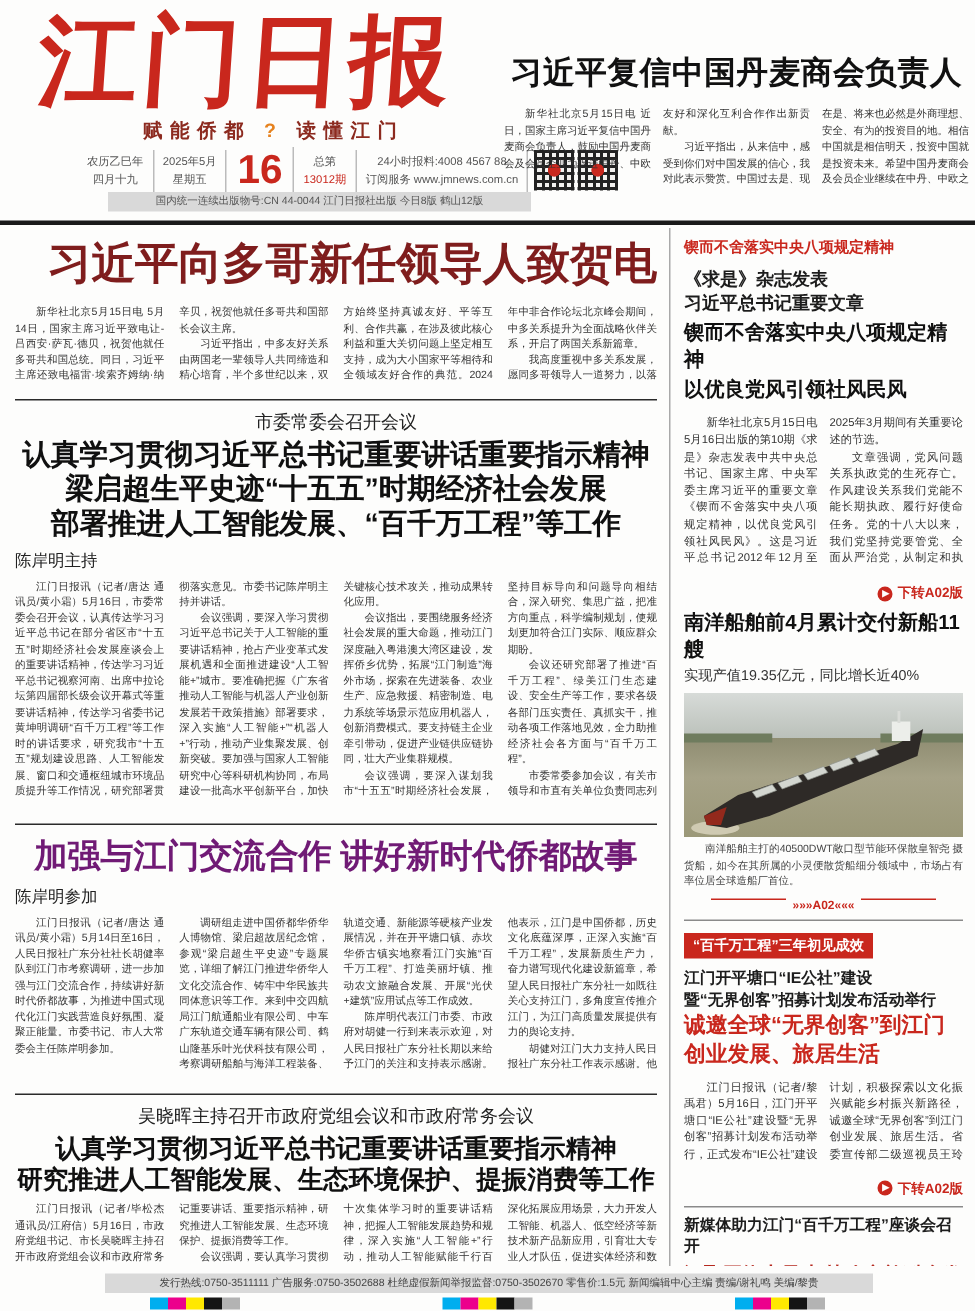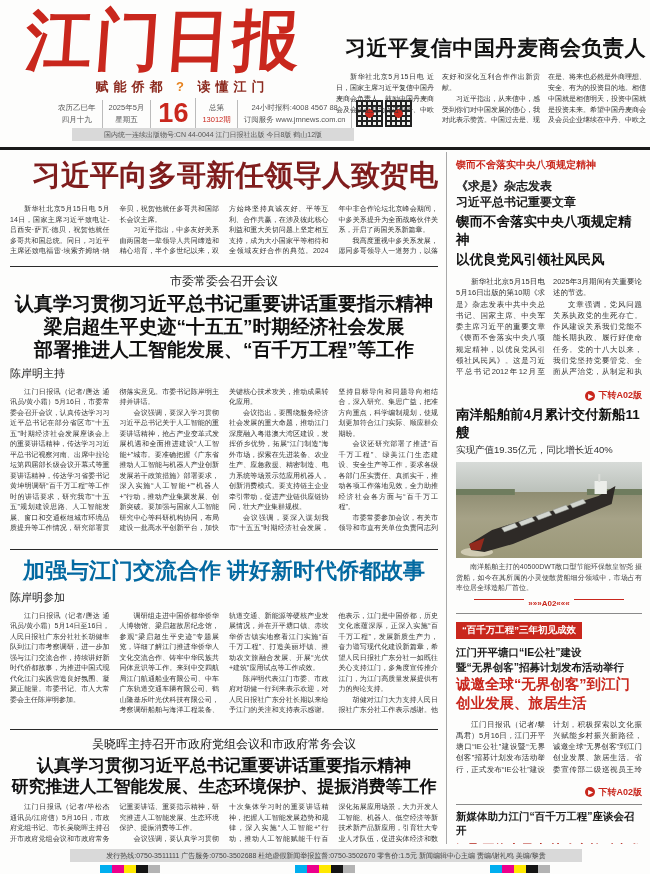--- a/index.html
+++ b/index.html
@@ -18,21 +18,21 @@
   .day-num{font-size:27px;color:#c9271d;font-weight:bold;padding:0 7px;border-right:1px solid #bbb;}
   .issue-num{color:#c9271d;}
   .qr-wrap{display:flex;gap:2px;margin-left:4px;}
   .qr{width:27px;height:27px;
       background:radial-gradient(circle at 50% 50%, #c9271d 0 4px, rgba(0,0,0,0) 4.5px),
       repeating-linear-gradient(0deg,#222 0 2px,rgba(0,0,0,0) 2px 5px),
       repeating-linear-gradient(90deg,#222 0 2px,#f2f1ef 2px 5px);}
   .pubbar{position:absolute;left:72px;top:128px;width:282px;height:13px;background:#d9d9d9;
           text-align:center;font-size:7px;line-height:13px;color:#555;white-space:nowrap;}
   .denmark{position:absolute;left:336px;top:34px;width:310px;}
-  .denmark .hl{font-size:21px;font-weight:900;color:#111;margin:0 0 10px;text-align:right;
+  .denmark .hl{font-size:21px;font-weight:900;color:#111;margin:0 0 10px;text-align:center;
                letter-spacing:0.5px;white-space:nowrap;}
   .body-cols-3{column-count:3;column-gap:8px;font-size:7px;line-height:1.55;text-align:justify;
                color:#333;height:60px;overflow:hidden;}
   p{margin:0;text-indent:2em;}
   .rule-thick{position:absolute;left:0;top:147px;width:650px;height:3px;background:#1a1a1a;}
   
   .main{position:absolute;left:0;top:152px;width:650px;height:692px;display:flex;overflow:hidden;}
   .col-left{width:446px;padding:0 8px 0 10px;box-sizing:border-box;}
   .v-divider{width:1px;background:#a9a9a9;}
   .col-right{flex:1;padding:2px 8px 0 9px;box-sizing:border-box;}
@@ -41,21 +41,21 @@
   .body-cols-2{column-count:2;column-gap:8px;font-size:7.5px;line-height:1.5;text-align:justify;
                color:#333;overflow:hidden;}
   hr.left-rule{border:none;border-top:1px solid #2a2a2a;margin:6px 0;}
   hr.right-rule{border:none;border-top:1px solid #8a8a8a;margin:5px 0;}
   .kicker{text-align:center;font-size:12px;color:#222;margin:2px 0 2px;}
   .togo-hl{font-size:29px;font-weight:900;text-align:right;margin:4px 0 8px;color:#7f1d1d;}
   .togo-body{height:56px;}
   .cw-hl{text-align:center;font-size:19px;font-weight:900;line-height:1.22;color:#101010;}
   .byline{text-align:left;font-size:11px;margin:4px 0 6px;color:#222;}
   .cw-body{height:156px;}
-  .rm-hl{text-align:center;font-size:22px;font-weight:900;color:#0369a1;margin-top:2px;}
+  .rm-hl{text-align:center;font-size:22px;font-weight:900;color:#701a75;margin-top:2px;}
   .rm-body{height:112px;}
   .wu-hl{text-align:center;font-size:17px;font-weight:900;line-height:1.25;color:#101010;}
   .wu-body{height:56px;margin-top:5px;}
   
   .q-kicker{color:#c9271d;font-weight:bold;font-size:10px;margin:4px 0 6px;}
   .q-sub{font-size:12px;font-weight:bold;line-height:1.35;color:#1c1c1c;}
   .q-hl{font-size:13.5px;font-weight:900;line-height:1.3;color:#101010;margin-top:3px;}
   .q-body{height:110px;margin-top:7px;}
   .jump{display:flex;justify-content:flex-end;align-items:center;gap:3px;color:#c9271d;
         font-size:9px;font-weight:bold;margin:3px 0 2px;}

